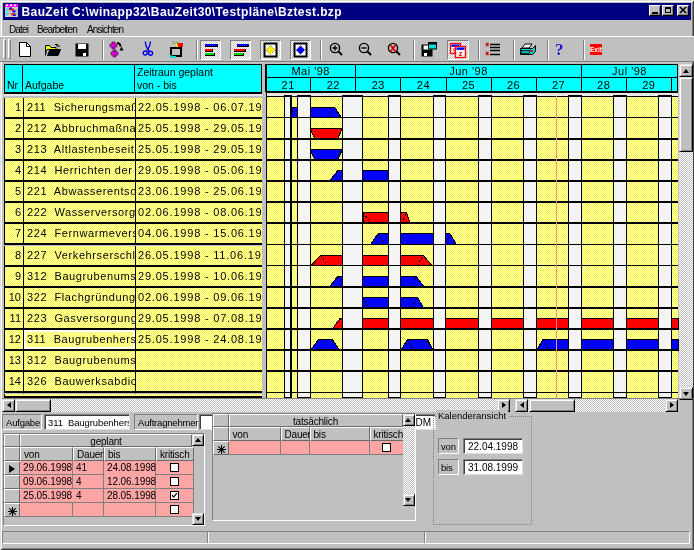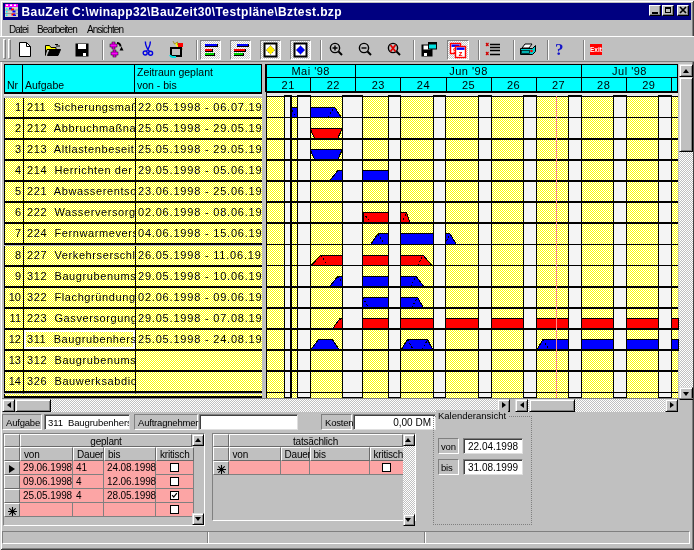--- a/index.html
+++ b/index.html
@@ -459,21 +459,21 @@
 <div class="gcell" style="left:100px;top:69px;width:52px;height:14px;padding-left:3px"></div>
 <div class="gcell" style="left:152px;top:69px;width:38px;height:14px"><span class="cb"></span></div>
 <div class="" style="position:absolute;left:188px;top:0;width:12px;height:91px"></div>
 <div class="sbtn" style="left:188px;top:0;width:12px;height:12px">
       <span class="arr up"></span>
     </div>
 <div class="sbtn" style="left:188px;top:79px;width:12px;height:12px">
       <span class="arr dn"></span>
     </div>
 </div>
-<div class="grid" style="left:211.5px;top:433px;width:204px;height:88px">
+<div class="grid" style="left:211.5px;top:413px;width:204px;height:108px">
 <div class="ghead" style="left:16px;top:0px;width:174px;height:13px;text-align:center">tatsächlich</div>
 <div class="gsel" style="left:0;top:0;width:16px;height:13px"></div>
 <div class="gsel" style="left:0;top:13px;width:16px;height:14px"></div>
 <div class="ghead" style="left:16px;top:13px;width:52px;height:14px;padding-left:3px">von</div>
 <div class="ghead" style="left:68px;top:13px;width:29px;height:14px;padding-left:3px">Dauer</div>
 <div class="ghead" style="left:97px;top:13px;width:60px;height:14px;padding-left:3px">bis</div>
 <div class="ghead" style="left:157px;top:13px;width:36px;height:14px;padding-left:3px">kritisch</div>
 <div class="gsel" style="left:0;top:27px;width:16px;height:14px">
       <svg width="9" height="9" viewBox="0 0 9 9" style="position:absolute;left:3px;top:2.5px">
         <path d="M4.5,0 V9 M0,4.5 H9 M1.3,1.3 L7.7,7.7 M7.7,1.3 L1.3,7.7" stroke="#000" stroke-width="1.1"></path>

